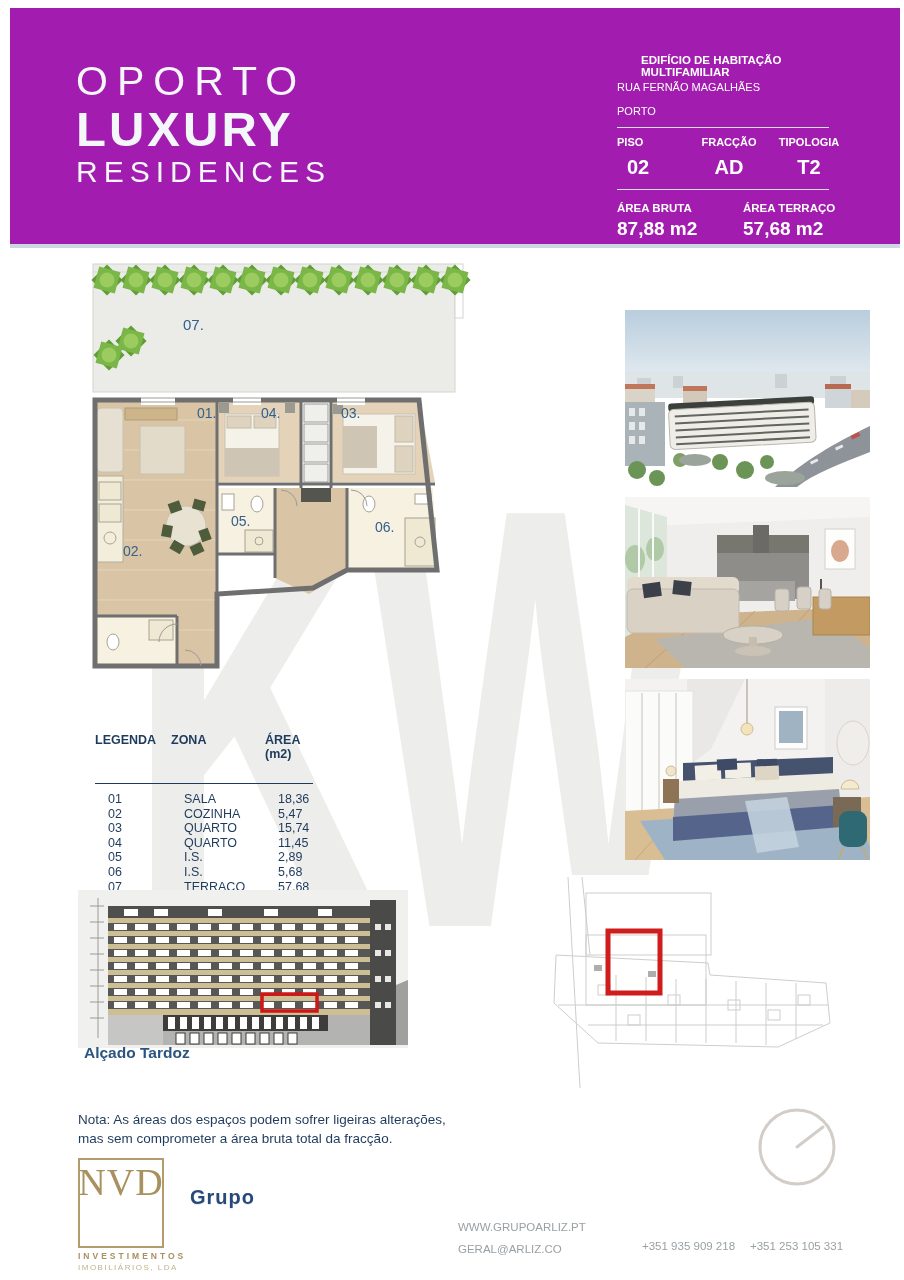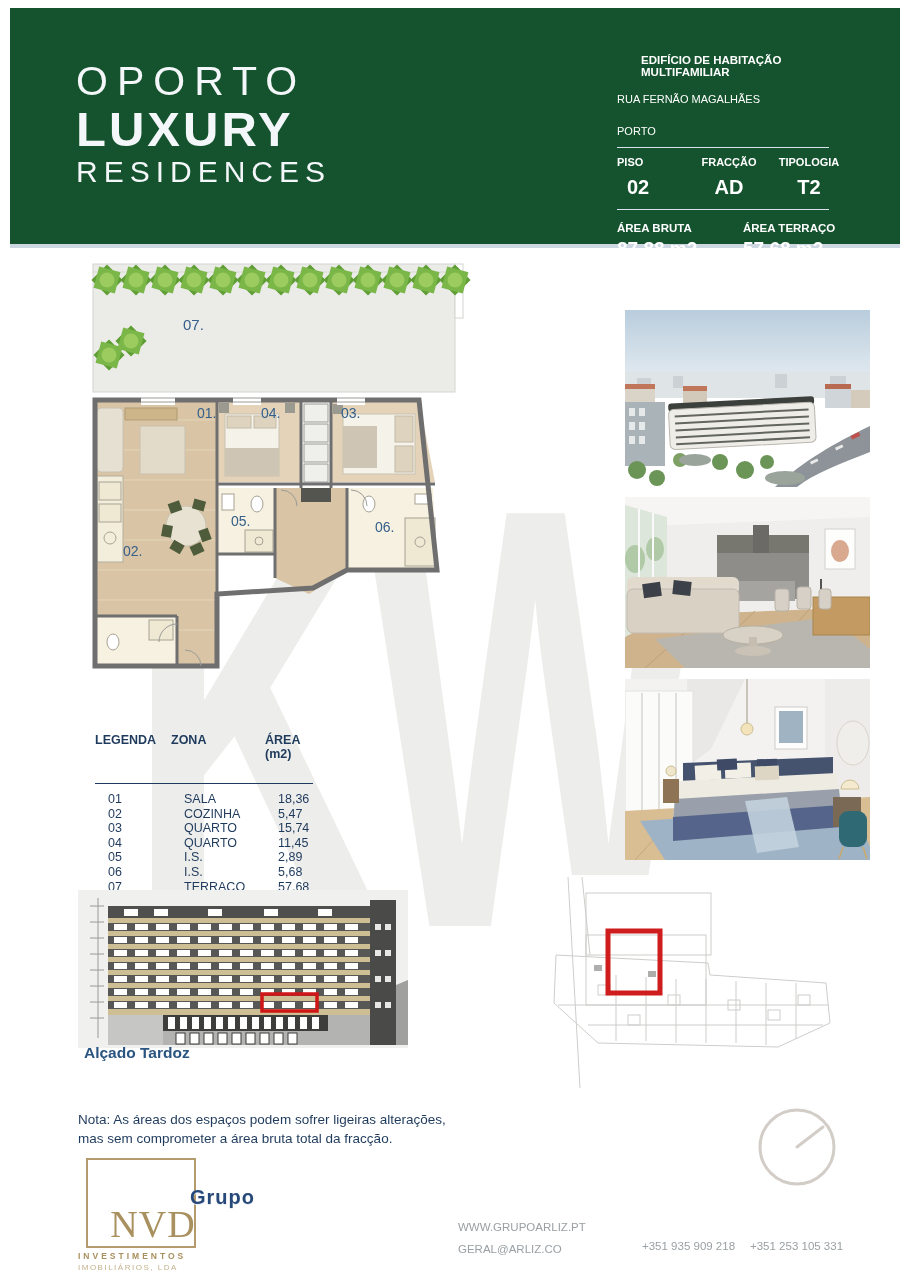--- a/index.html
+++ b/index.html
@@ -6,30 +6,30 @@
   .page{position:relative;width:904px;height:1280px;background:#ffffff;overflow:hidden;
         font-family:"Liberation Sans",sans-serif;}
 
   
   .watermark{position:absolute;left:128px;top:418px;font-size:600px;line-height:1;
              font-weight:700;color:#ededeb;letter-spacing:-38px;
              transform:scaleX(.60);transform-origin:left top;z-index:0;user-select:none;}
   .wm-circle{position:absolute;left:755px;top:1105px;z-index:0;}
 
   
-  .header{position:absolute;left:10px;top:8px;width:890px;height:236px;background:#14532d;
+  .header{position:absolute;left:10px;top:8px;width:890px;height:236px;background:#a21caf;
           border-bottom:4px solid #ccd7e2;z-index:2;color:#fff;}
   .logo{position:absolute;left:66px;top:50px;color:#f4f7fa;}
   .logo-l1{font-size:41px;font-weight:300;letter-spacing:9px;}
   .logo-l2{font-size:49px;font-weight:700;letter-spacing:3px;margin-top:-4px;}
   .logo-l3{font-size:30px;font-weight:300;letter-spacing:6px;margin-top:-2px;}
   .hright{position:absolute;left:607px;top:46px;width:238px;}
   .b-name{font-size:11.5px;font-weight:700;padding-left:24px;}
-  .b-street{font-size:11px;margin-top:15px;}
-  .b-city{font-size:11px;margin-top:20px;}
+  .b-street{font-size:11px;margin-top:3px;}
+  .b-city{font-size:11px;margin-top:12px;}
   .sep{border-top:1.5px solid #d9e2ec;width:212px;margin-top:10px;}
   .spec-labels{display:grid;grid-template-columns:72px 80px 80px;margin-top:8px;
                font-size:11px;font-weight:700;}
   .spec-labels span:nth-child(2),.spec-values span:nth-child(2){text-align:center;}
   .spec-labels span:nth-child(3),.spec-values span:nth-child(3){text-align:center;}
   .spec-values{display:grid;grid-template-columns:72px 80px 80px;margin-top:8px;
                font-size:20px;font-weight:700;}
   .spec-values span:first-child{padding-left:10px;}
   .area-labels{display:grid;grid-template-columns:126px 110px;margin-top:12px;
                font-size:11.5px;font-weight:700;}
@@ -45,22 +45,22 @@
                font-weight:700;padding-bottom:22px;border-bottom:1.5px solid #1e3a5c;}
   .legend-row{display:grid;grid-template-columns:76px 94px 48px;font-size:12.5px;
               line-height:14.6px;}
   #legend-rows{margin-top:8px;margin-left:13px;}
   .elev-wrap{position:absolute;left:78px;top:890px;z-index:1;}
   .elev-caption{position:absolute;left:84px;top:1044px;font-size:15.5px;font-weight:700;
                 color:#2a5580;z-index:1;}
   .keyplan-wrap{position:absolute;left:528px;top:875px;z-index:1;}
   .note{position:absolute;left:78px;top:1110px;width:380px;font-size:13.5px;font-weight:400;
         color:#1e3a5c;line-height:19px;z-index:1;}
-  .nvd-box{position:absolute;left:86px;top:1158px;width:82px;height:86px;
-           border:2px solid #b49b6d;display:flex;align-items:flex-end;justify-content:center;z-index:1;padding-left:24px;}
+  .nvd-box{position:absolute;left:78px;top:1158px;width:82px;height:86px;
+           border:2px solid #b49b6d;display:flex;align-items:flex-start;justify-content:center;z-index:1;}
   .nvd-name{font-family:"Liberation Serif",serif;font-size:38px;color:#a8905f;letter-spacing:1px;}
   .nvd-l1{position:absolute;left:78px;top:1251px;font-size:8.5px;letter-spacing:3px;
           color:#a8905f;font-weight:700;z-index:1;}
   .nvd-l2{position:absolute;left:78px;top:1263px;font-size:8px;letter-spacing:1.5px;
           color:#c3b28c;z-index:1;}
   .arliz{position:absolute;left:190px;top:1186px;z-index:1;}
   .arliz-grupo{font-size:20px;font-weight:700;color:#27497a;letter-spacing:1px;
                text-shadow:0 1px 0 #e8ecf2;}
   .arliz-name{font-size:44px;font-weight:700;color:#1f3a6b;margin-top:-3px;letter-spacing:1px;}
   .contact{position:absolute;color:#9aa0a4;font-size:11.5px;z-index:1;}

